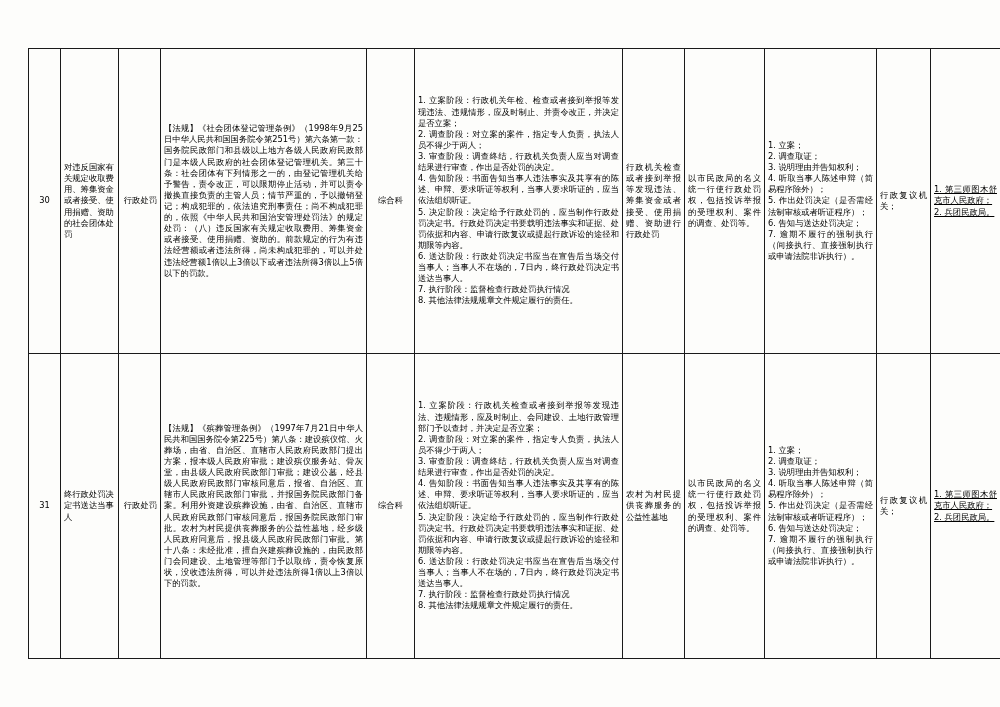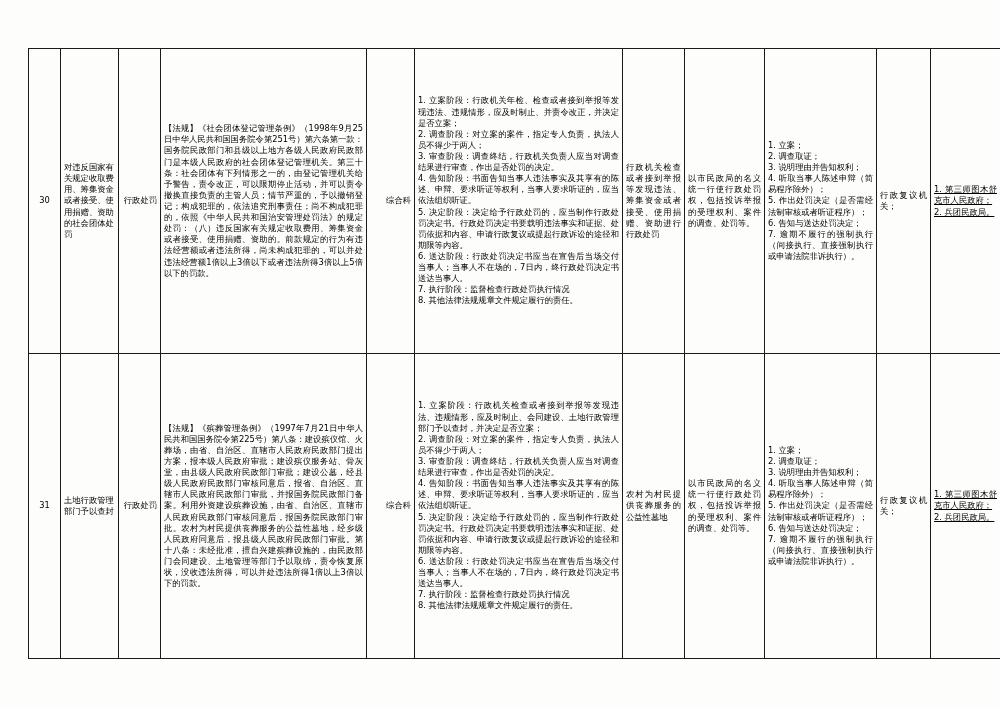--- a/index.html
+++ b/index.html
@@ -62,21 +62,21 @@
     line-height: 1.5;
     padding-left: 4px;
     margin-top: 25px;
   }
   .cell-type {
     text-align: right;
     font-size: 9px;
     line-height: 1.5;
   }
   .cell-dept {
-    text-align: right;
+    text-align: center;
     font-size: 9px;
     margin-top: 16px;
   }
   .cell-obj {
     text-align: justify;
     text-justify: inter-ideograph;
     font-size: 8.5px;
     line-height: 1.45;
   }
   .cell-power {
@@ -143,21 +143,21 @@
 4. 听取当事人陈述申辩（简易程序除外）；
 5. 作出处罚决定（是否需经法制审核或者听证程序）；
 6. 告知与送达处罚决定；
 7. 逾期不履行的强制执行（间接执行、直接强制执行或申请法院非诉执行）。</td>
         <td class="cell-relief">行政复议机关；</td>
         <td class="cell-sup" style="white-space: pre-line;">1. 第三师图木舒克市人民政府；
 2. 兵团民政局。</td>
       </tr>
       <tr class="row21">
         <td class="cell-no">31</td>
-        <td class="cell-item">土地行政管理部门予以查封</td>
+        <td class="cell-item">终行政处罚决定书送达当事人</td>
         <td class="cell-type">行政处罚</td>
         <td class="cell-just">【法规】《殡葬管理条例》（1997年7月21日中华人民共和国国务院令第225号）第八条：建设殡仪馆、火葬场，由省、自治区、直辖市人民政府民政部门提出方案，报本级人民政府审批；建设殡仪服务站、骨灰堂，由县级人民政府民政部门审批；建设公墓，经县级人民政府民政部门审核同意后，报省、自治区、直辖市人民政府民政部门审批，并报国务院民政部门备案。利用外资建设殡葬设施，由省、自治区、直辖市人民政府民政部门审核同意后，报国务院民政部门审批。农村为村民提供丧葬服务的公益性墓地，经乡级人民政府同意后，报县级人民政府民政部门审批。第十八条：未经批准，擅自兴建殡葬设施的，由民政部门会同建设、土地管理等部门予以取缔，责令恢复原状，没收违法所得，可以并处违法所得1倍以上3倍以下的罚款。</td>
         <td class="cell-dept">综合科</td>
         <td class="cell-just" style="white-space: pre-line;">1. 立案阶段：行政机关检查或者接到举报等发现违法、违规情形，应及时制止、会同建设、土地行政管理部门予以查封，并决定是否立案；
 2. 调查阶段：对立案的案件，指定专人负责，执法人员不得少于两人；
 3. 审查阶段：调查终结，行政机关负责人应当对调查结果进行审查，作出是否处罚的决定。
 4. 告知阶段：书面告知当事人违法事实及其享有的陈述、申辩、要求听证等权利，当事人要求听证的，应当依法组织听证。
 5. 决定阶段：决定给予行政处罚的，应当制作行政处罚决定书。行政处罚决定书要载明违法事实和证据、处罚依据和内容、申请行政复议或提起行政诉讼的途径和期限等内容。
 6. 送达阶段：行政处罚决定书应当在宣告后当场交付当事人；当事人不在场的，7日内，终行政处罚决定书送达当事人。
 7. 执行阶段：监督检查行政处罚执行情况

